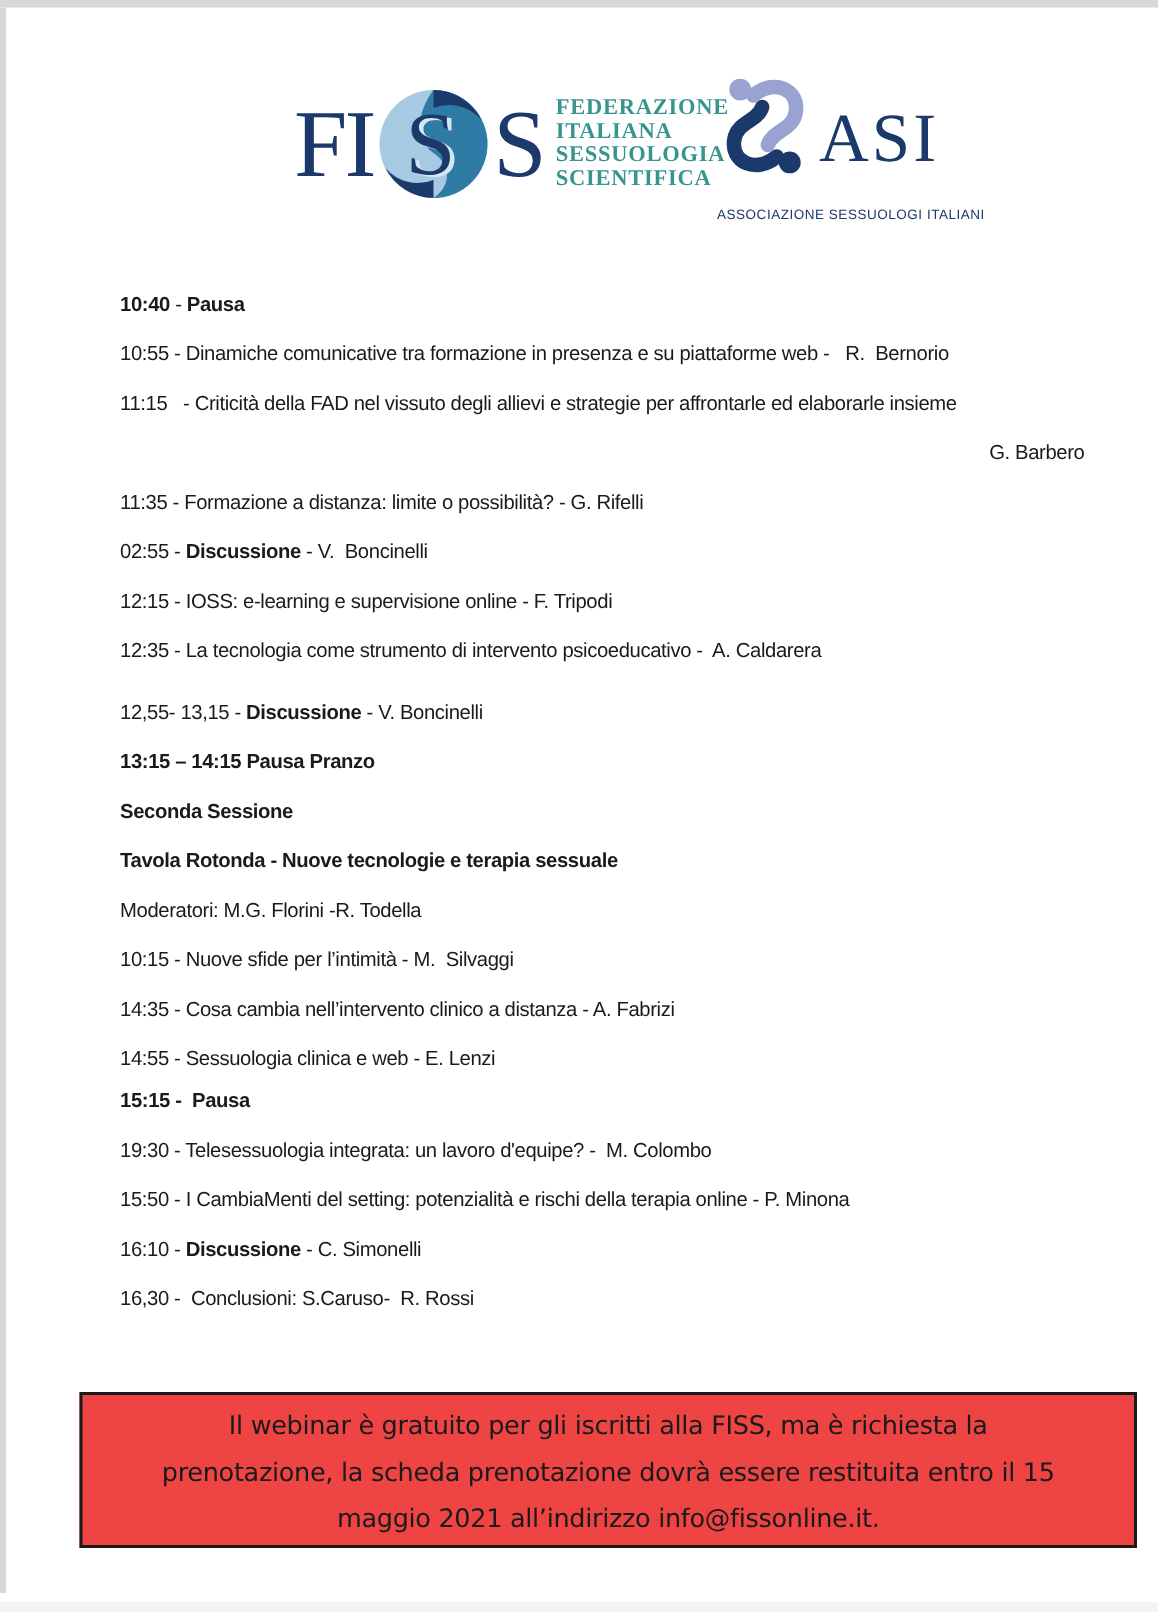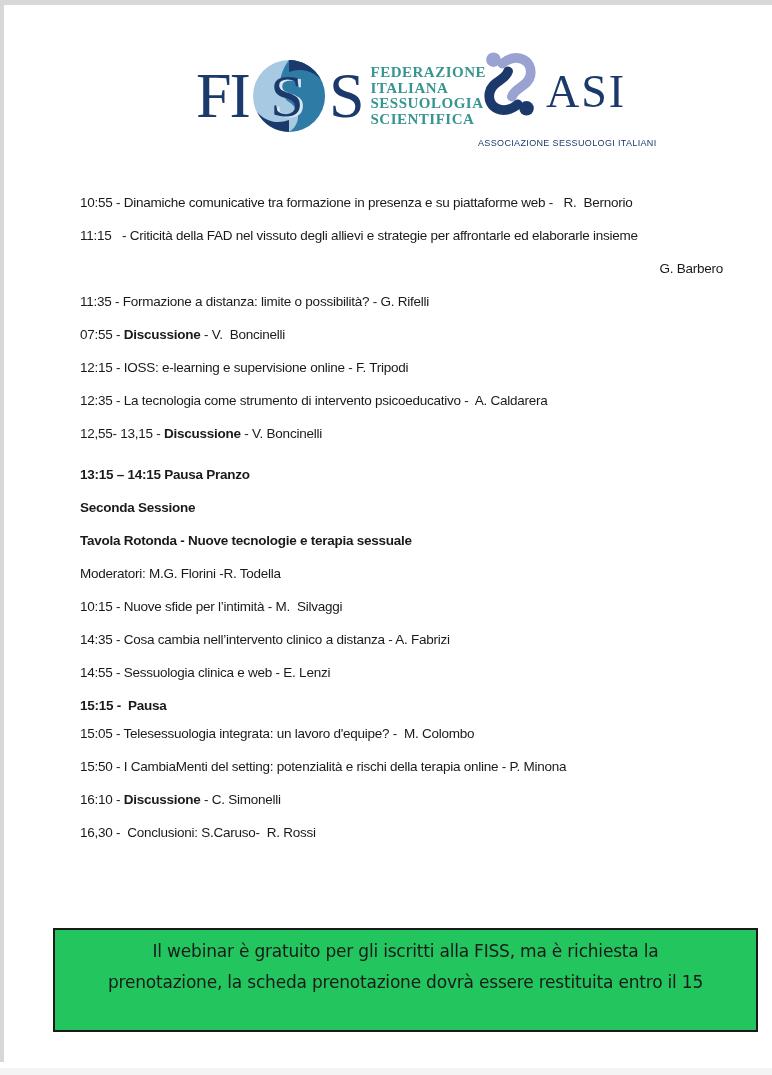--- a/index.html
+++ b/index.html
@@ -66,21 +66,21 @@
   .schedule .line.right { text-align: right; }
   .schedule .line .b { font-weight: bold; }
   .schedule .line:nth-child(9)  { margin-top: 21px; }
   .schedule .line:nth-child(10) { margin-top: 7px; }
   .schedule .line:nth-child(17) { margin-top: -5px; }
 
   
   .notice {
     position: absolute; left: 53px; top: 928px; width: 705px; height: 104px;
     border: 2px solid var(--box_border, #1a1a1a);
-    background: #22c55e;
+    background: #ef4444;
     text-align: center;
     padding-top: 6px;
     font-family: "DejaVu Sans", sans-serif;
     font-size: 17px; line-height: 31px; letter-spacing: -0.2px;
     color: #1a1a1a;
   }
   .notice div { white-space: nowrap; }
 </style>
 </head>
 <body>
@@ -121,40 +121,42 @@
           <circle cx="49" cy="60" r="7.5" style="fill:var(--navy,#1b3a6b)"></circle>
         </svg>
         <span class="asi-name">ASI</span>
       </div>
       <div class="asi-tagline">ASSOCIAZIONE SESSUOLOGI ITALIANI</div>
     </div>
 
   </div>
 
   <div class="schedule">
+      <div class="line"><span class="b">10:40</span><span> - </span><span class="b">Pausa</span></div>
       <div class="line"><span>10:55 - Dinamiche comunicative tra formazione in presenza e su piattaforme web -   R.  Bernorio</span></div>
       <div class="line"><span>11:15   - Criticità della FAD nel vissuto degli allievi e strategie per affrontarle ed elaborarle insieme</span></div>
       <div class="line right"><span>G. Barbero</span></div>
       <div class="line"><span>11:35 - Formazione a distanza: limite o possibilità? - G. Rifelli</span></div>
-      <div class="line"><span>07:55 - </span><span class="b">Discussione</span><span> - V.  Boncinelli</span></div>
+      <div class="line"><span>02:55 - </span><span class="b">Discussione</span><span> - V.  Boncinelli</span></div>
       <div class="line"><span>12:15 - IOSS: e-learning e supervisione online - F. Tripodi</span></div>
       <div class="line"><span>12:35 - La tecnologia come strumento di intervento psicoeducativo -  A. Caldarera</span></div>
       <div class="line"><span>12,55- 13,15 - </span><span class="b">Discussione</span><span> - V. Boncinelli</span></div>
       <div class="line"><span class="b">13:15 – 14:15 Pausa Pranzo</span></div>
       <div class="line"><span class="b">Seconda Sessione</span></div>
       <div class="line"><span class="b">Tavola Rotonda - Nuove tecnologie e terapia sessuale</span></div>
       <div class="line"><span>Moderatori: M.G. Florini -R. Todella</span></div>
       <div class="line"><span>10:15 - Nuove sfide per l’intimità - M.  Silvaggi</span></div>
       <div class="line"><span>14:35 - Cosa cambia nell’intervento clinico a distanza - A. Fabrizi</span></div>
       <div class="line"><span>14:55 - Sessuologia clinica e web - E. Lenzi</span></div>
       <div class="line"><span class="b">15:15 -  Pausa</span></div>
-      <div class="line"><span>15:05 - Telesessuologia integrata: un lavoro d'equipe? -  M. Colombo</span></div>
+      <div class="line"><span>19:30 - Telesessuologia integrata: un lavoro d'equipe? -  M. Colombo</span></div>
       <div class="line"><span>15:50 - I CambiaMenti del setting: potenzialità e rischi della terapia online - P. Minona</span></div>
       <div class="line"><span>16:10 - </span><span class="b">Discussione</span><span> - C. Simonelli</span></div>
       <div class="line"><span>16,30 -  Conclusioni: S.Caruso-  R. Rossi</span></div>
     </div>
 
   <div class="notice">
     <div>Il webinar è gratuito per gli iscritti alla FISS, ma è richiesta la</div>
     <div>prenotazione, la scheda prenotazione dovrà essere restituita entro il 15</div>
+    <div>maggio 2021 all’indirizzo info@fissonline.it.</div>
   </div>
 
 </div>
 
 </body></html>

